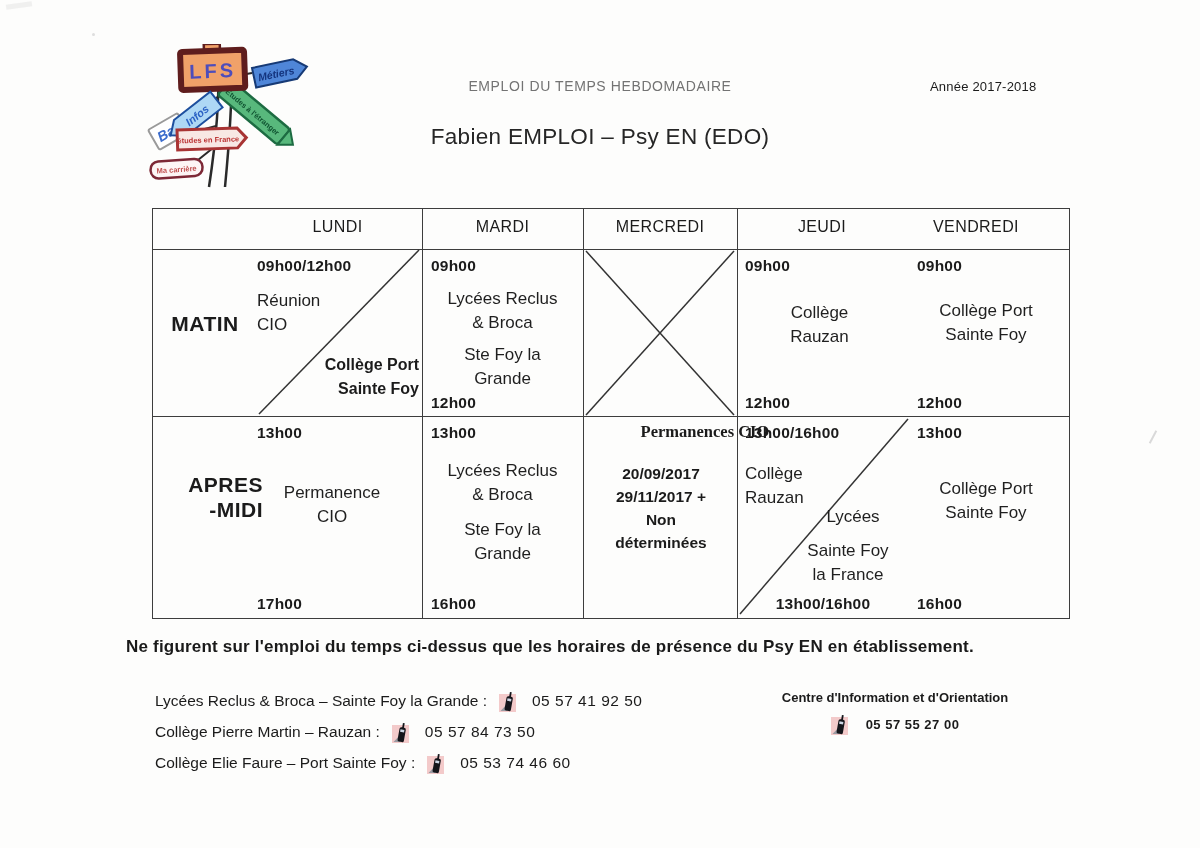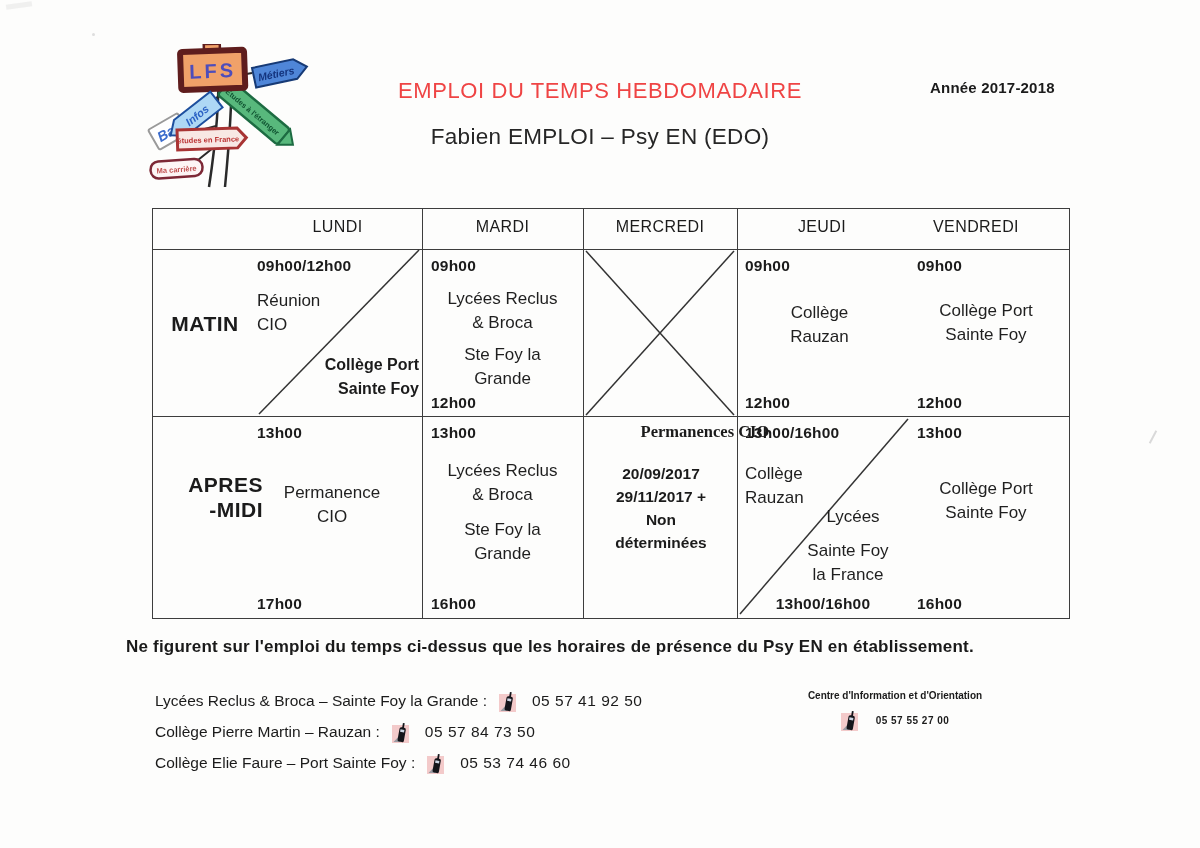--- a/index.html
+++ b/index.html
@@ -4,40 +4,40 @@
 <style>
   html,body{margin:0;padding:0;background:#ffffff;}
   .page{
     position:relative;width:1200px;height:848px;overflow:hidden;
     background:#fdfdfc;color:#1b1b1b;
     font-family:"Liberation Sans","DejaVu Sans",sans-serif;
   }
   .abs{position:absolute;}
   .ctr{text-align:center;}
   .rt{text-align:right;}
-  .title{font-size:22px;letter-spacing:.6px;color:#ef4444;}
+  .title{font-size:14px;letter-spacing:.6px;color:#737373;}
   .subtitle{font-size:22.5px;letter-spacing:.3px;color:#262626;}
-  .year{font-size:15px;font-weight:bold;letter-spacing:.2px;}
+  .year{font-size:13px;font-weight:normal;letter-spacing:.2px;}
   .tbl{border:1.6px solid #3d3d3d;background:transparent;}
   .vline{position:absolute;top:0;bottom:0;width:1.4px;background:#3d3d3d;}
   .hline{position:absolute;left:0;right:0;height:1.4px;background:#3d3d3d;}
   .day{font-size:16px;font-weight:normal;letter-spacing:.4px;}
   .rowlab{font-size:21px;font-weight:bold;letter-spacing:.5px;line-height:25px;}
   .time{font-size:15.5px;font-weight:bold;letter-spacing:.2px;}
   .cell{font-size:17px;line-height:24px;color:#1f1f1f;}
   .cellb{font-size:16px;line-height:24px;font-weight:bold;}
   .serif{font-family:"Liberation Serif","DejaVu Serif",serif;font-size:16.5px;font-weight:bold;}
   .dates{font-size:15.5px;font-weight:bold;line-height:23px;}
   .note{font-size:17px;font-weight:bold;letter-spacing:.2px;white-space:nowrap;color:#1a1a1a;}
   .contact{font-size:15.5px;}
   .crow{display:flex;align-items:center;height:24px;margin-bottom:7px;}
   .crow .lbl{margin-right:12px;}
   .crow .num{margin-left:16px;letter-spacing:.5px;}
   .ph{flex:0 0 auto;}
-  .cio{font-size:10px;font-weight:bold;text-align:center;}
+  .cio{font-size:13px;font-weight:bold;text-align:center;}
   .cio .line{margin-bottom:9px;}
   .cio .phone-row{display:flex;align-items:center;justify-content:center;}
   .cio .num{margin-left:18px;letter-spacing:.5px;}
   .artifact{position:absolute;background:#e9e9e9;}
   svg text{font-family:"Liberation Sans","DejaVu Sans",sans-serif;}
 </style>
 </head>
 <body>
 
 <div class="page">

